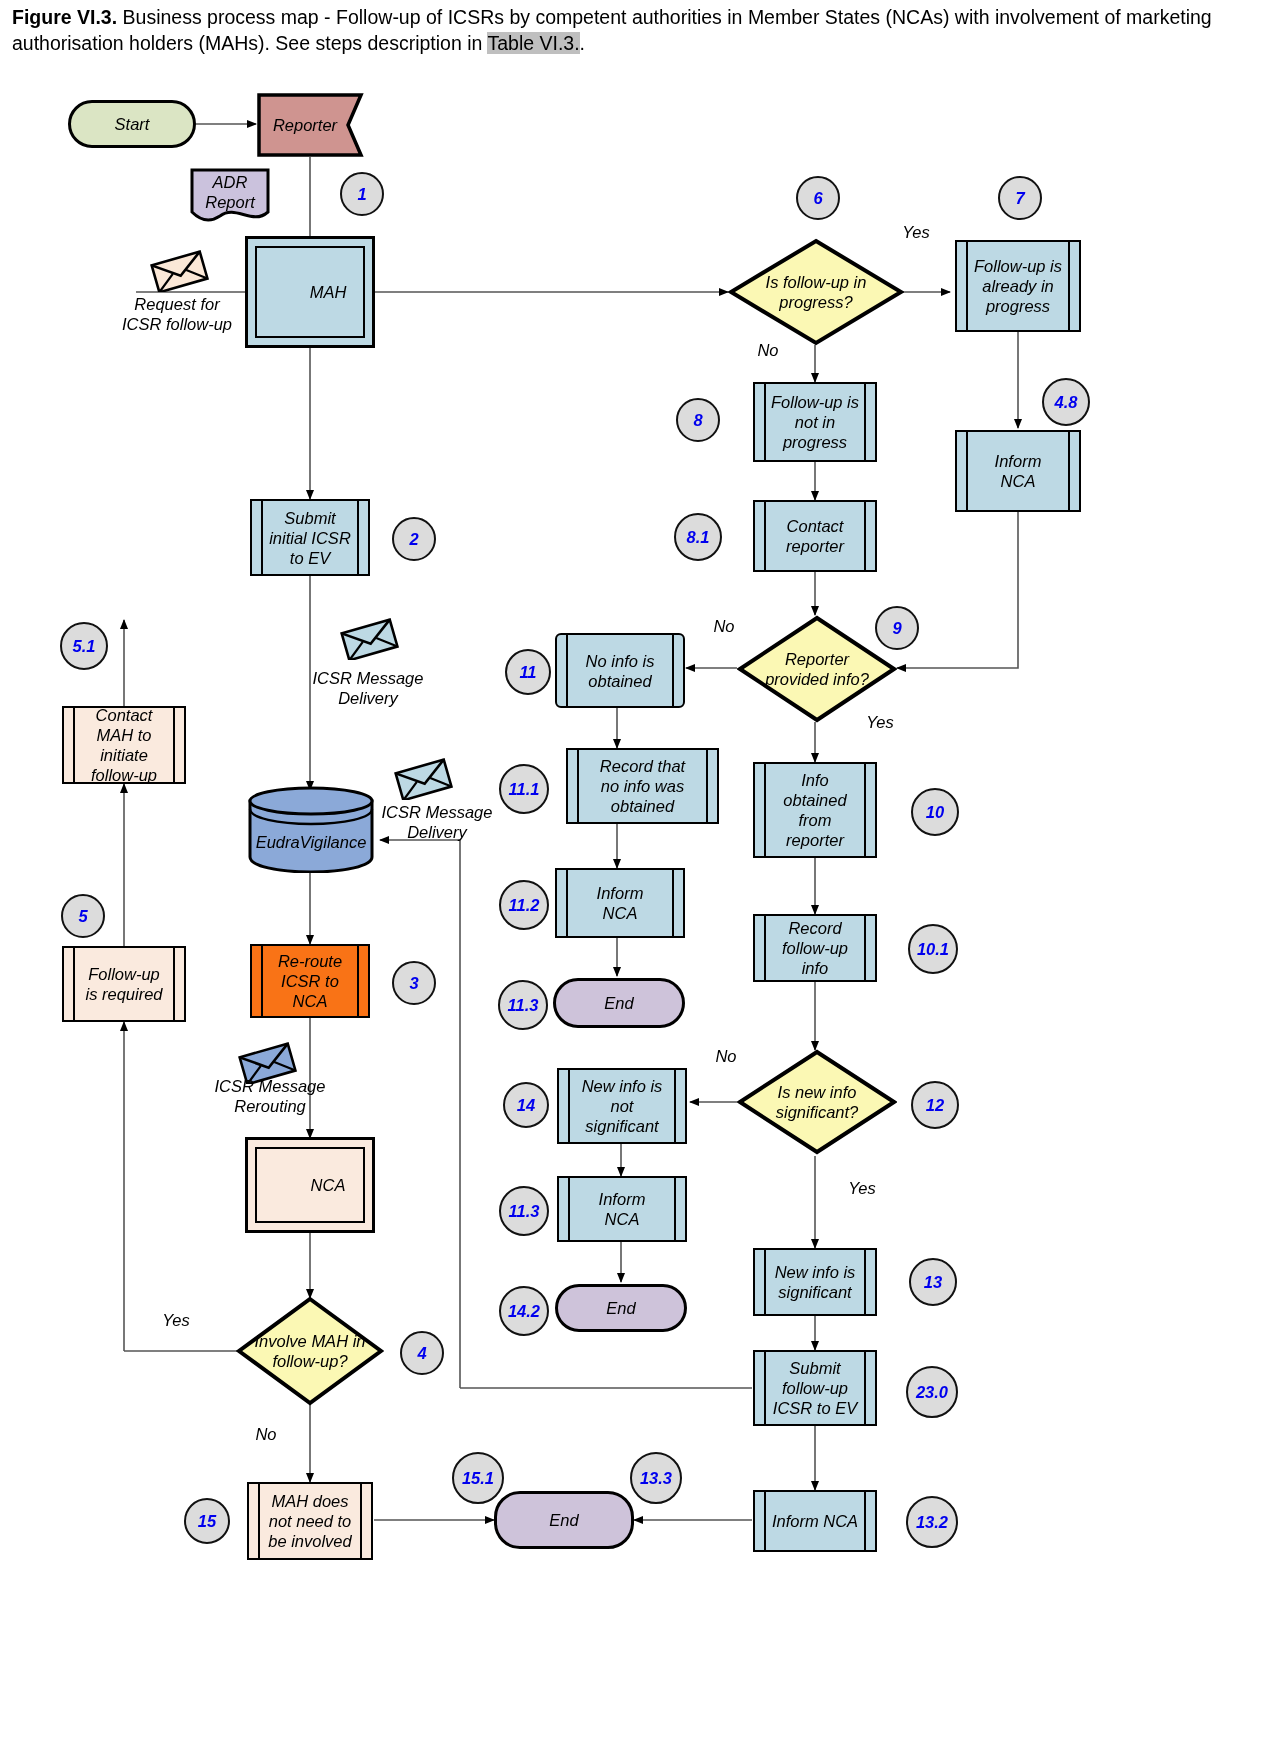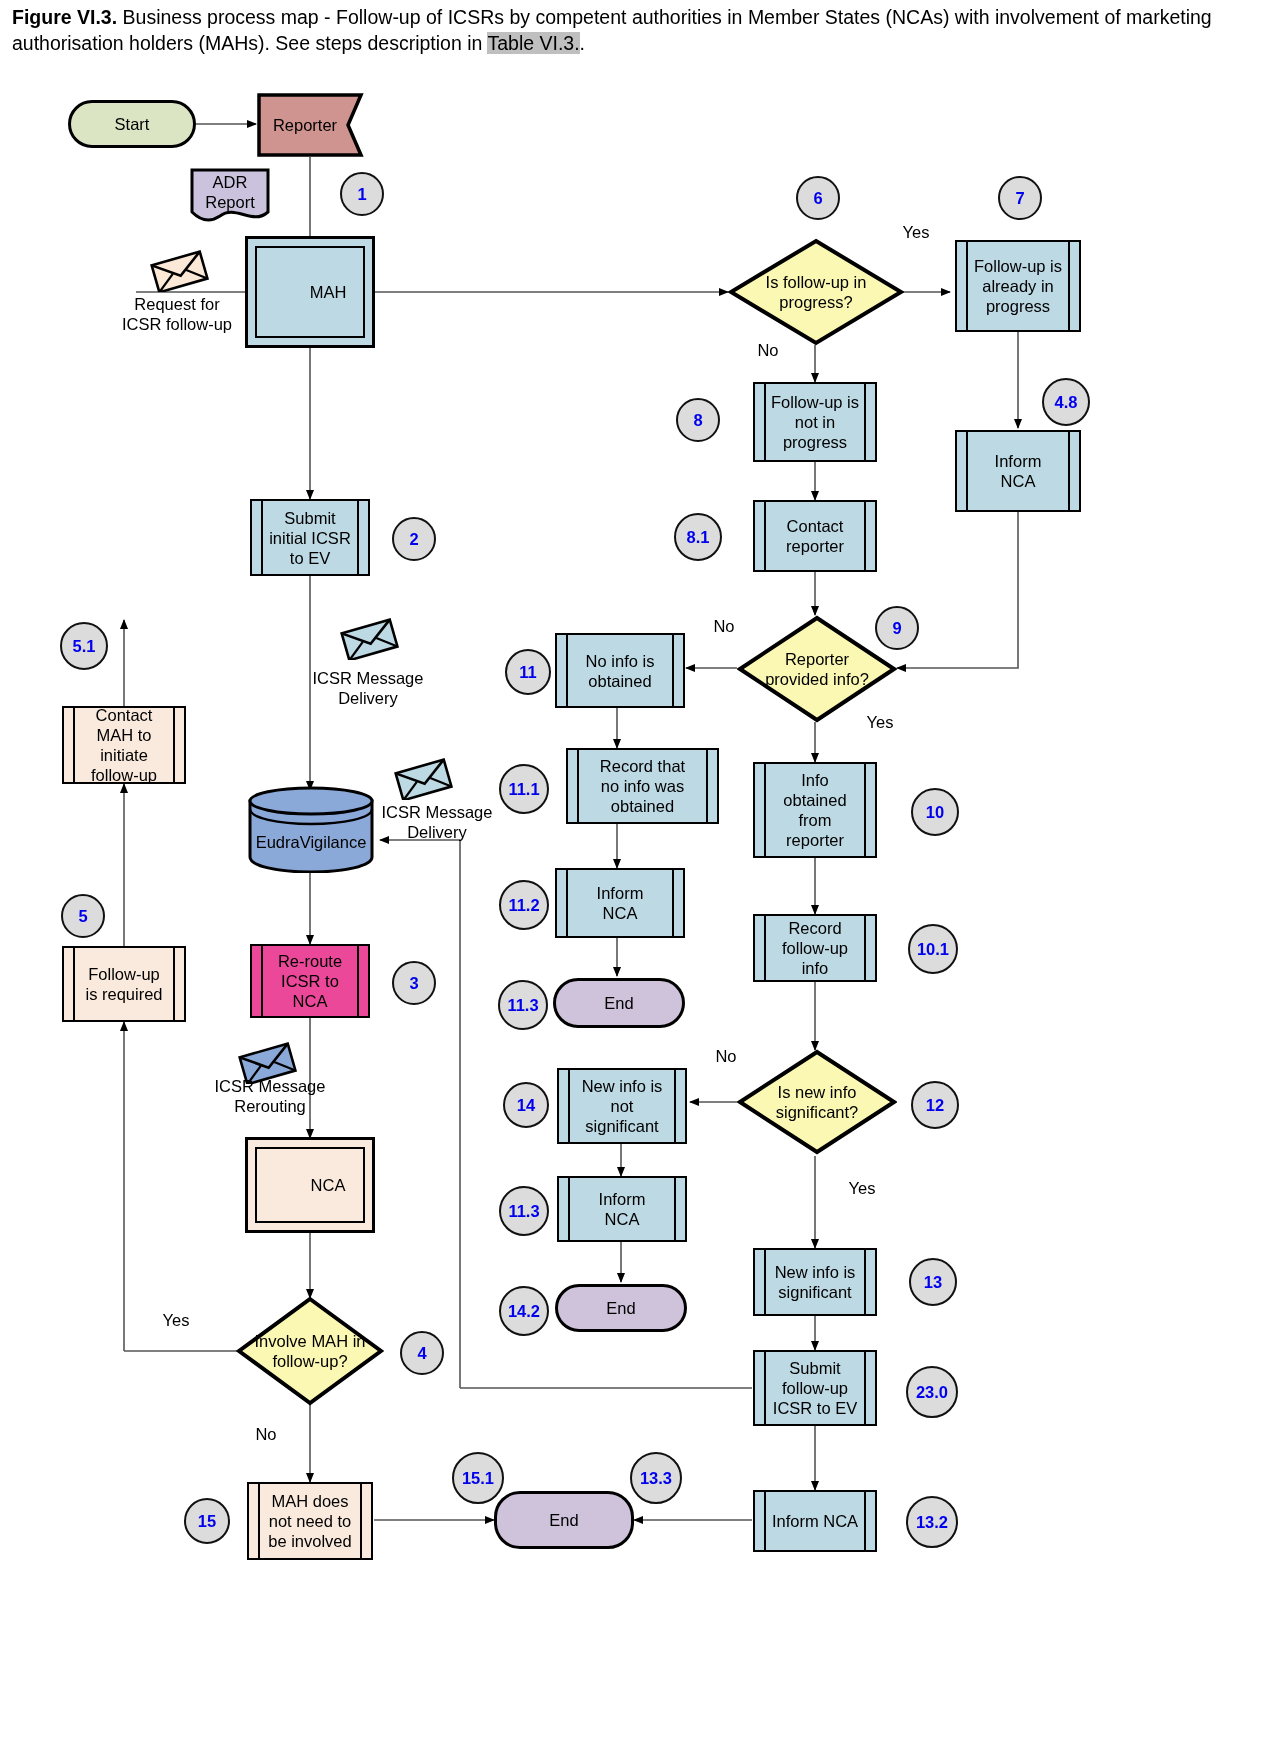--- a/index.html
+++ b/index.html
@@ -6,36 +6,36 @@
   body{width:1264px;height:1762px;position:relative;
        font-family:"Liberation Sans","DejaVu Sans",sans-serif;color:#000;}
 
   
   #caption{position:absolute;left:12px;top:4px;width:1240px;
            font-size:19.5px;line-height:26px;}
   #caption .figno{font-weight:bold;}
   #caption .hl{background:#bfbfbf;}
 
   
-  #canvas{position:absolute;left:0;top:0;width:1264px;height:1762px;}
+  #canvas{position:absolute;left:0;top:0;width:1264px;height:1762px;font-style:italic;}
   #wires{position:absolute;left:0;top:0;width:1264px;height:1762px;}
 
   
   .node{position:absolute;box-sizing:border-box;display:flex;
         align-items:center;justify-content:center;text-align:center;
         font-size:16.5px;line-height:20px;white-space:pre-line;z-index:3;}
 
   
   .proc{border:2.8px solid #000;}
   .proc .inner{position:absolute;top:0;bottom:0;border-left:2.6px solid #000;border-right:2.6px solid #000;left:9px;right:9px;}
   .proc .lbl{position:relative;z-index:2;padding:0 12px;}
 
   .blue{background:#bdd9e4;}
   .peach{background:#faeade;}
-  .midblue{background:#ec4899;}
+  .midblue{background:#f97316;}
 
   
   .term{border:3px solid #000;border-radius:999px;}
   .green{background:#dbe5c4;}
   .lilac{background:#cec3da;}
   .end{border-radius:26px;}
 
   
   .actor{border:3.5px solid #000;padding-left:36px;}
   .actor .inner2{position:absolute;left:7px;top:7px;right:7px;bottom:7px;border:2.6px solid #000;}
@@ -282,21 +282,21 @@
   </div>
 
   <div class="diamond" style="left:737px;top:615px;width:160px;height:108px;">
     <svg class="shape" viewBox="0 0 160 108" preserveAspectRatio="none">
       <polygon points="80,3 157,54 80,105 3,54" fill="#fbf8b4" stroke="#000" stroke-width="4"></polygon>
     </svg>
     <div class="dtxt">Reporter
 provided info?</div>
   </div>
 
-  <div class="node proc blue" style="left:555px;top:633px;width:130px;height:75px;">
+  <div class="node proc blue" style="left:555px;top:633px;width:130px;height:75px;border-radius:6px;">
     <div class="inner"></div>
     <span class="lbl">No info is
 obtained</span>
   </div>
 
   <div class="node proc blue" style="left:566px;top:748px;width:153px;height:76px;">
     <div class="inner"></div>
     <span class="lbl">Record that
 no info was
 obtained</span>

